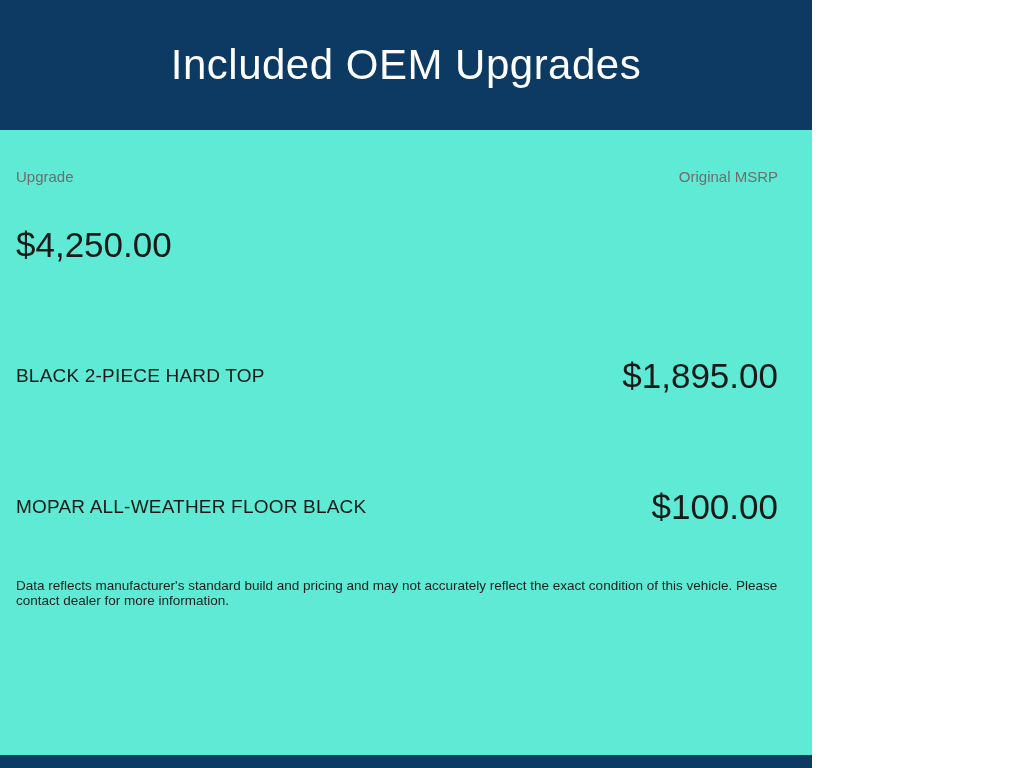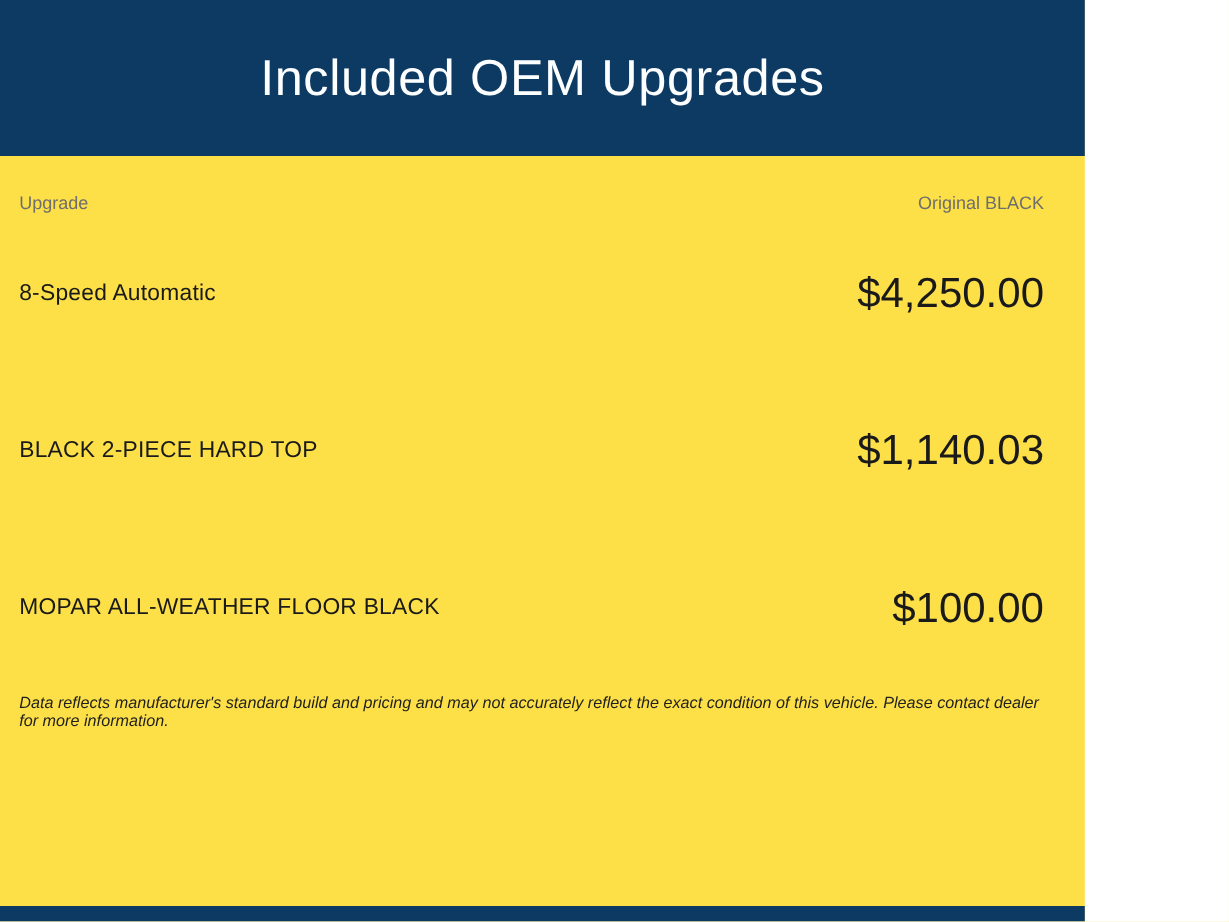--- a/index.html
+++ b/index.html
@@ -5,23 +5,23 @@
   * { margin: 0; padding: 0; box-sizing: border-box; }
   html, body {
     width: 1024px;
     height: 768px;
     background: #ffffff;
     font-family: "Liberation Sans", sans-serif;
     overflow: hidden;
   }
   .page {
     position: relative;
-    width: 904px;
+    width: 812px;
     height: 768px;
-    background: #fde047;
+    background: #5eead4;
   }
   .page-header {
     height: 130px;
     background: var(--navy, #0d3a62);
     display: flex;
     align-items: center;
     justify-content: center;
   }
   .page-title {
     color: #fdfeff;
@@ -29,22 +29,22 @@
     font-weight: 400;
     letter-spacing: 0.5px;
   }
   .content {
     padding-left: 16px;
     padding-right: 34px;
   }
   .col-headers {
     display: flex;
     justify-content: space-between;
-    align-items: flex-start;
-    padding-top: 31px;
+    align-items: center;
+    padding-top: 43px;
     height: 49px;
   }
   .col-header {
     font-size: 15px;
     color: #6e6e6e;
     font-weight: 400;
   }
   .rows { margin-top: 0; }
   .row {
     height: 131px;
@@ -59,21 +59,20 @@
     letter-spacing: 0.2px;
   }
   .upgrade-msrp {
     font-size: 35px;
     color: #1a1a1a;
     font-weight: 400;
   }
   .disclaimer {
     margin-top: 6px;
     font-size: 13.5px;
-    font-style: italic;
     color: #1f1f1f;
   }
   .footer-bar {
     position: absolute;
     left: 0;
     bottom: 0;
     width: 100%;
     height: 13px;
     background: var(--navy, #0d3a62);
   }
@@ -84,32 +83,31 @@
 <div class="page">
 
   <div class="page-header">
     <div class="page-title">Included OEM Upgrades</div>
   </div>
 
   <div class="content">
 
     <div class="col-headers">
       <div class="col-header">Upgrade</div>
-      <div class="col-header">Original BLACK</div>
+      <div class="col-header">Original MSRP</div>
     </div>
 
     <div class="rows" id="rows-container">
   <div class="row">
-    <div class="upgrade-name">8-Speed Automatic</div>
     <div class="upgrade-msrp">$4,250.00</div>
   </div>
 
   <div class="row">
     <div class="upgrade-name">BLACK 2-PIECE HARD TOP</div>
-    <div class="upgrade-msrp">$1,140.03</div>
+    <div class="upgrade-msrp">$1,895.00</div>
   </div>
 
 
   <div class="row">
     <div class="upgrade-name">MOPAR ALL-WEATHER FLOOR BLACK</div>
     <div class="upgrade-msrp">$100.00</div>
   </div>
 </div>
 
     <div class="disclaimer">Data reflects manufacturer's standard build and pricing and may not accurately reflect the exact condition of this vehicle. Please contact dealer for more information.</div>

